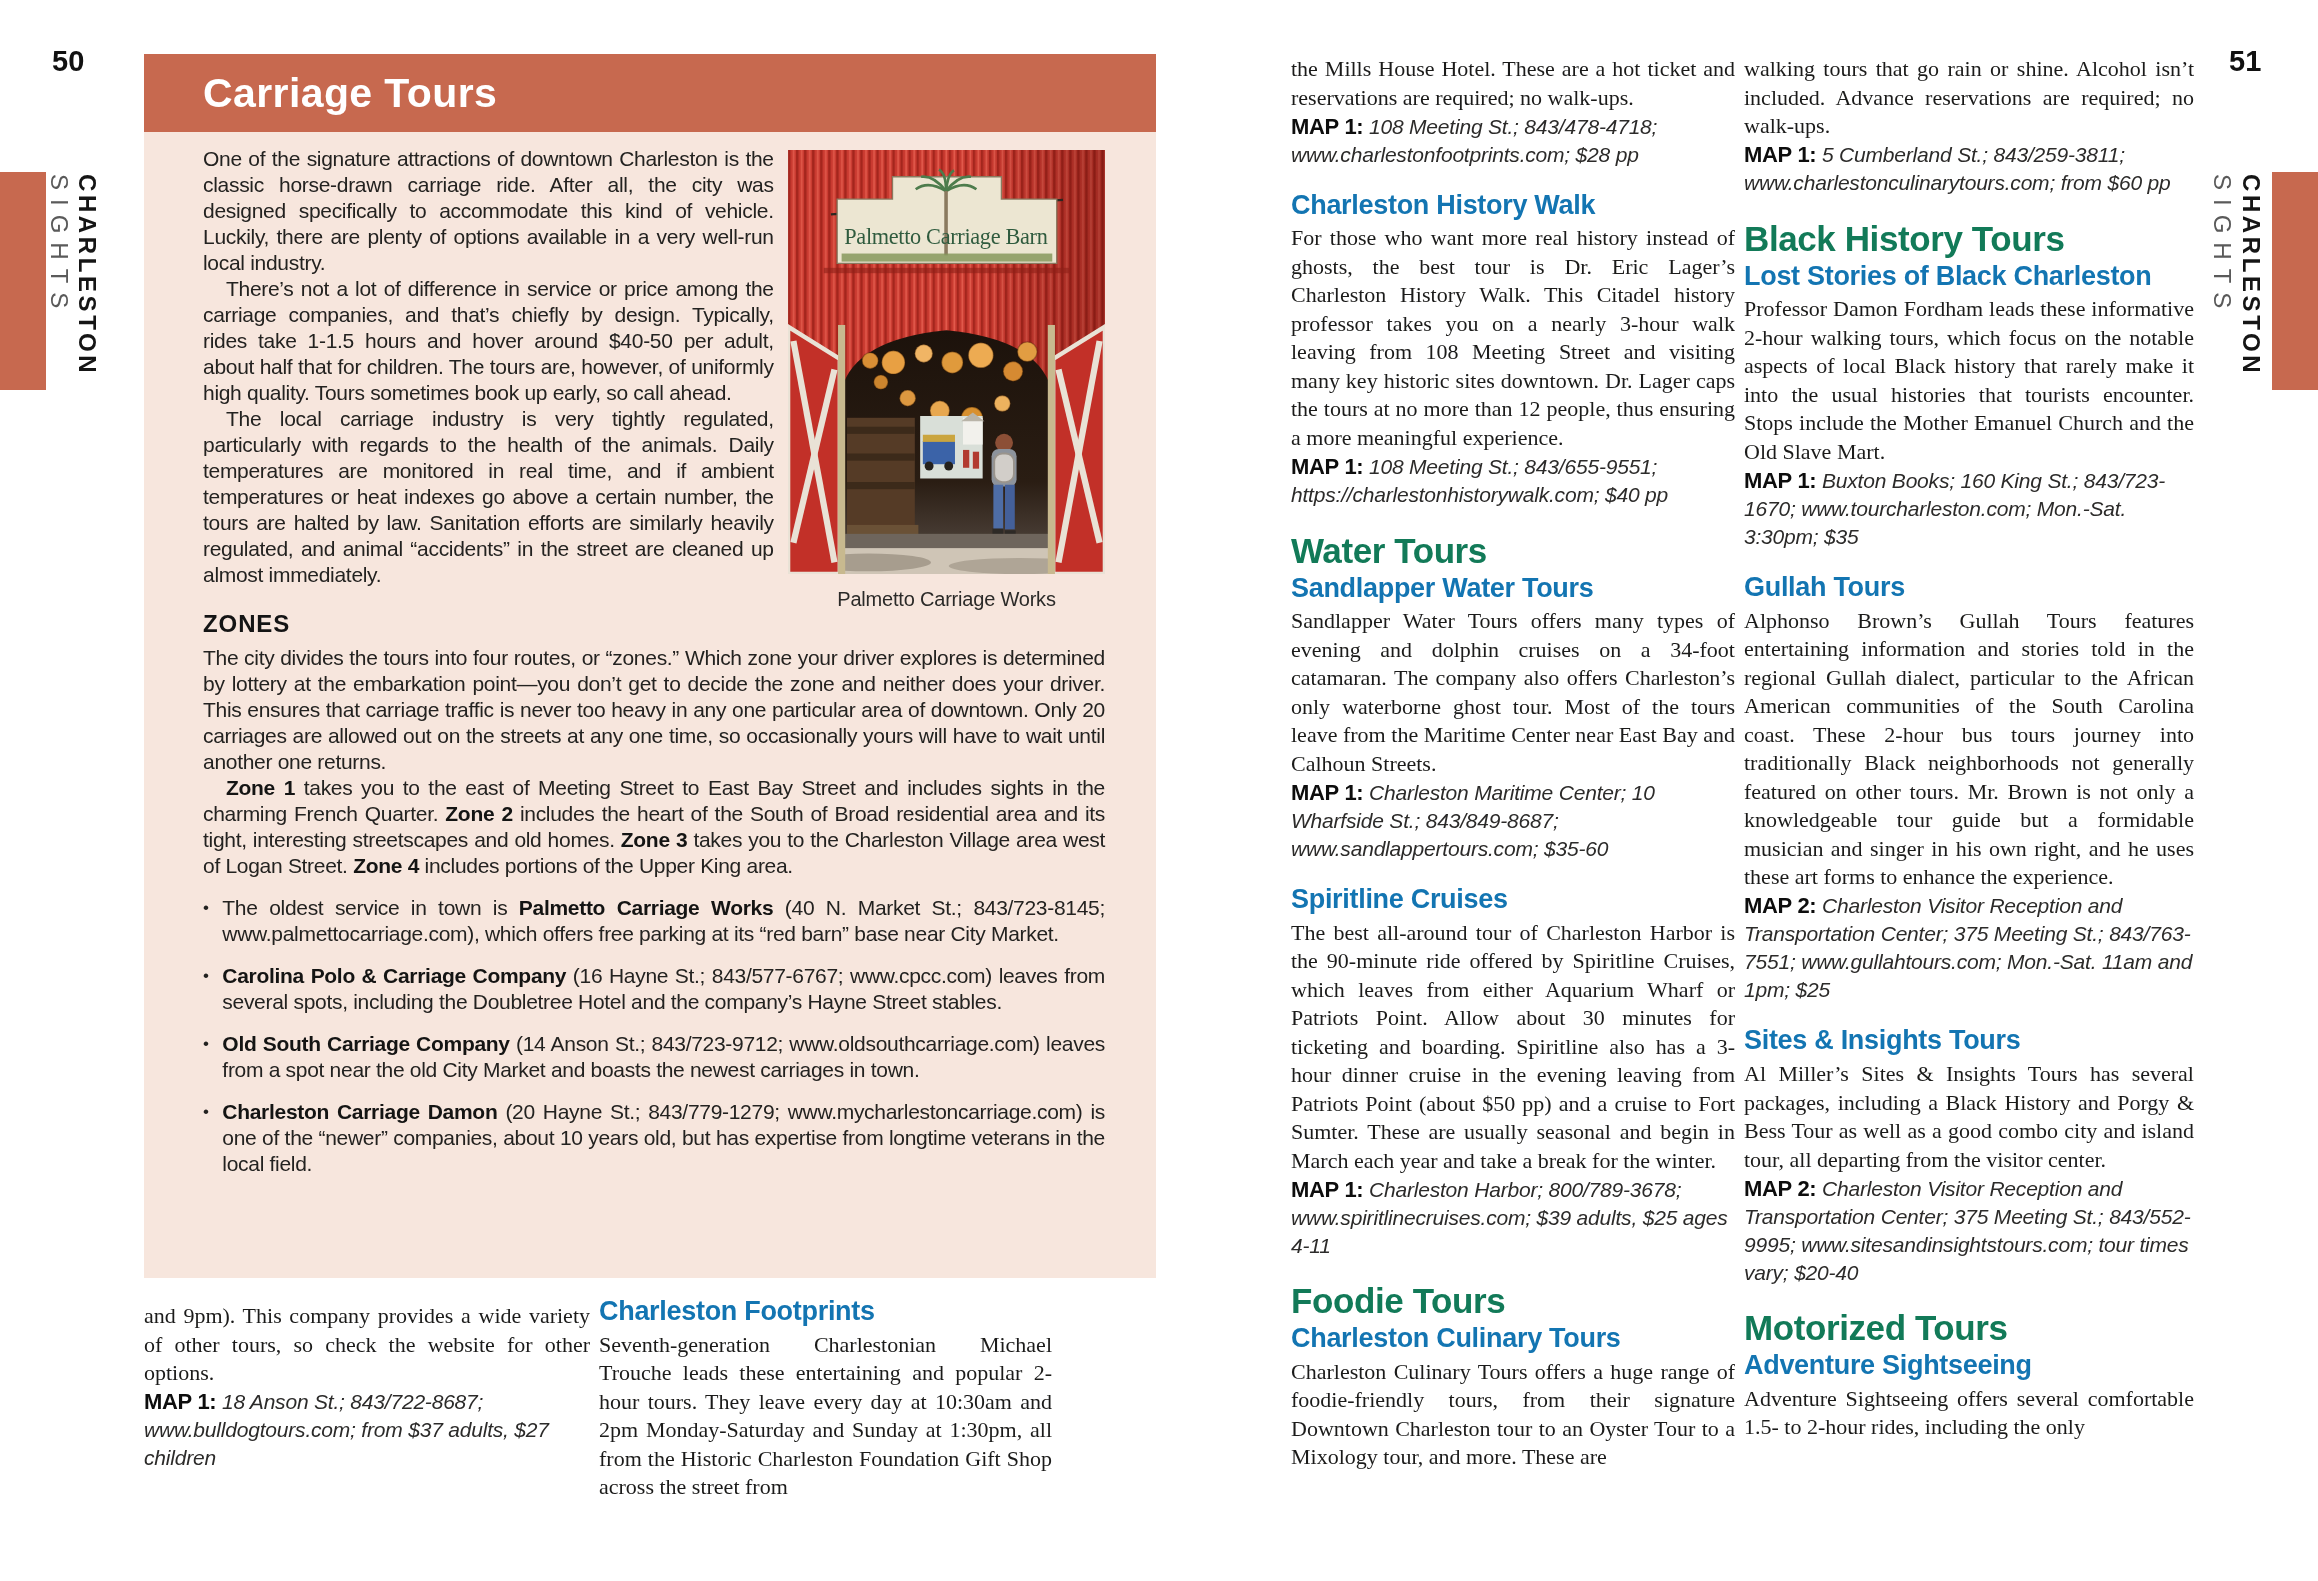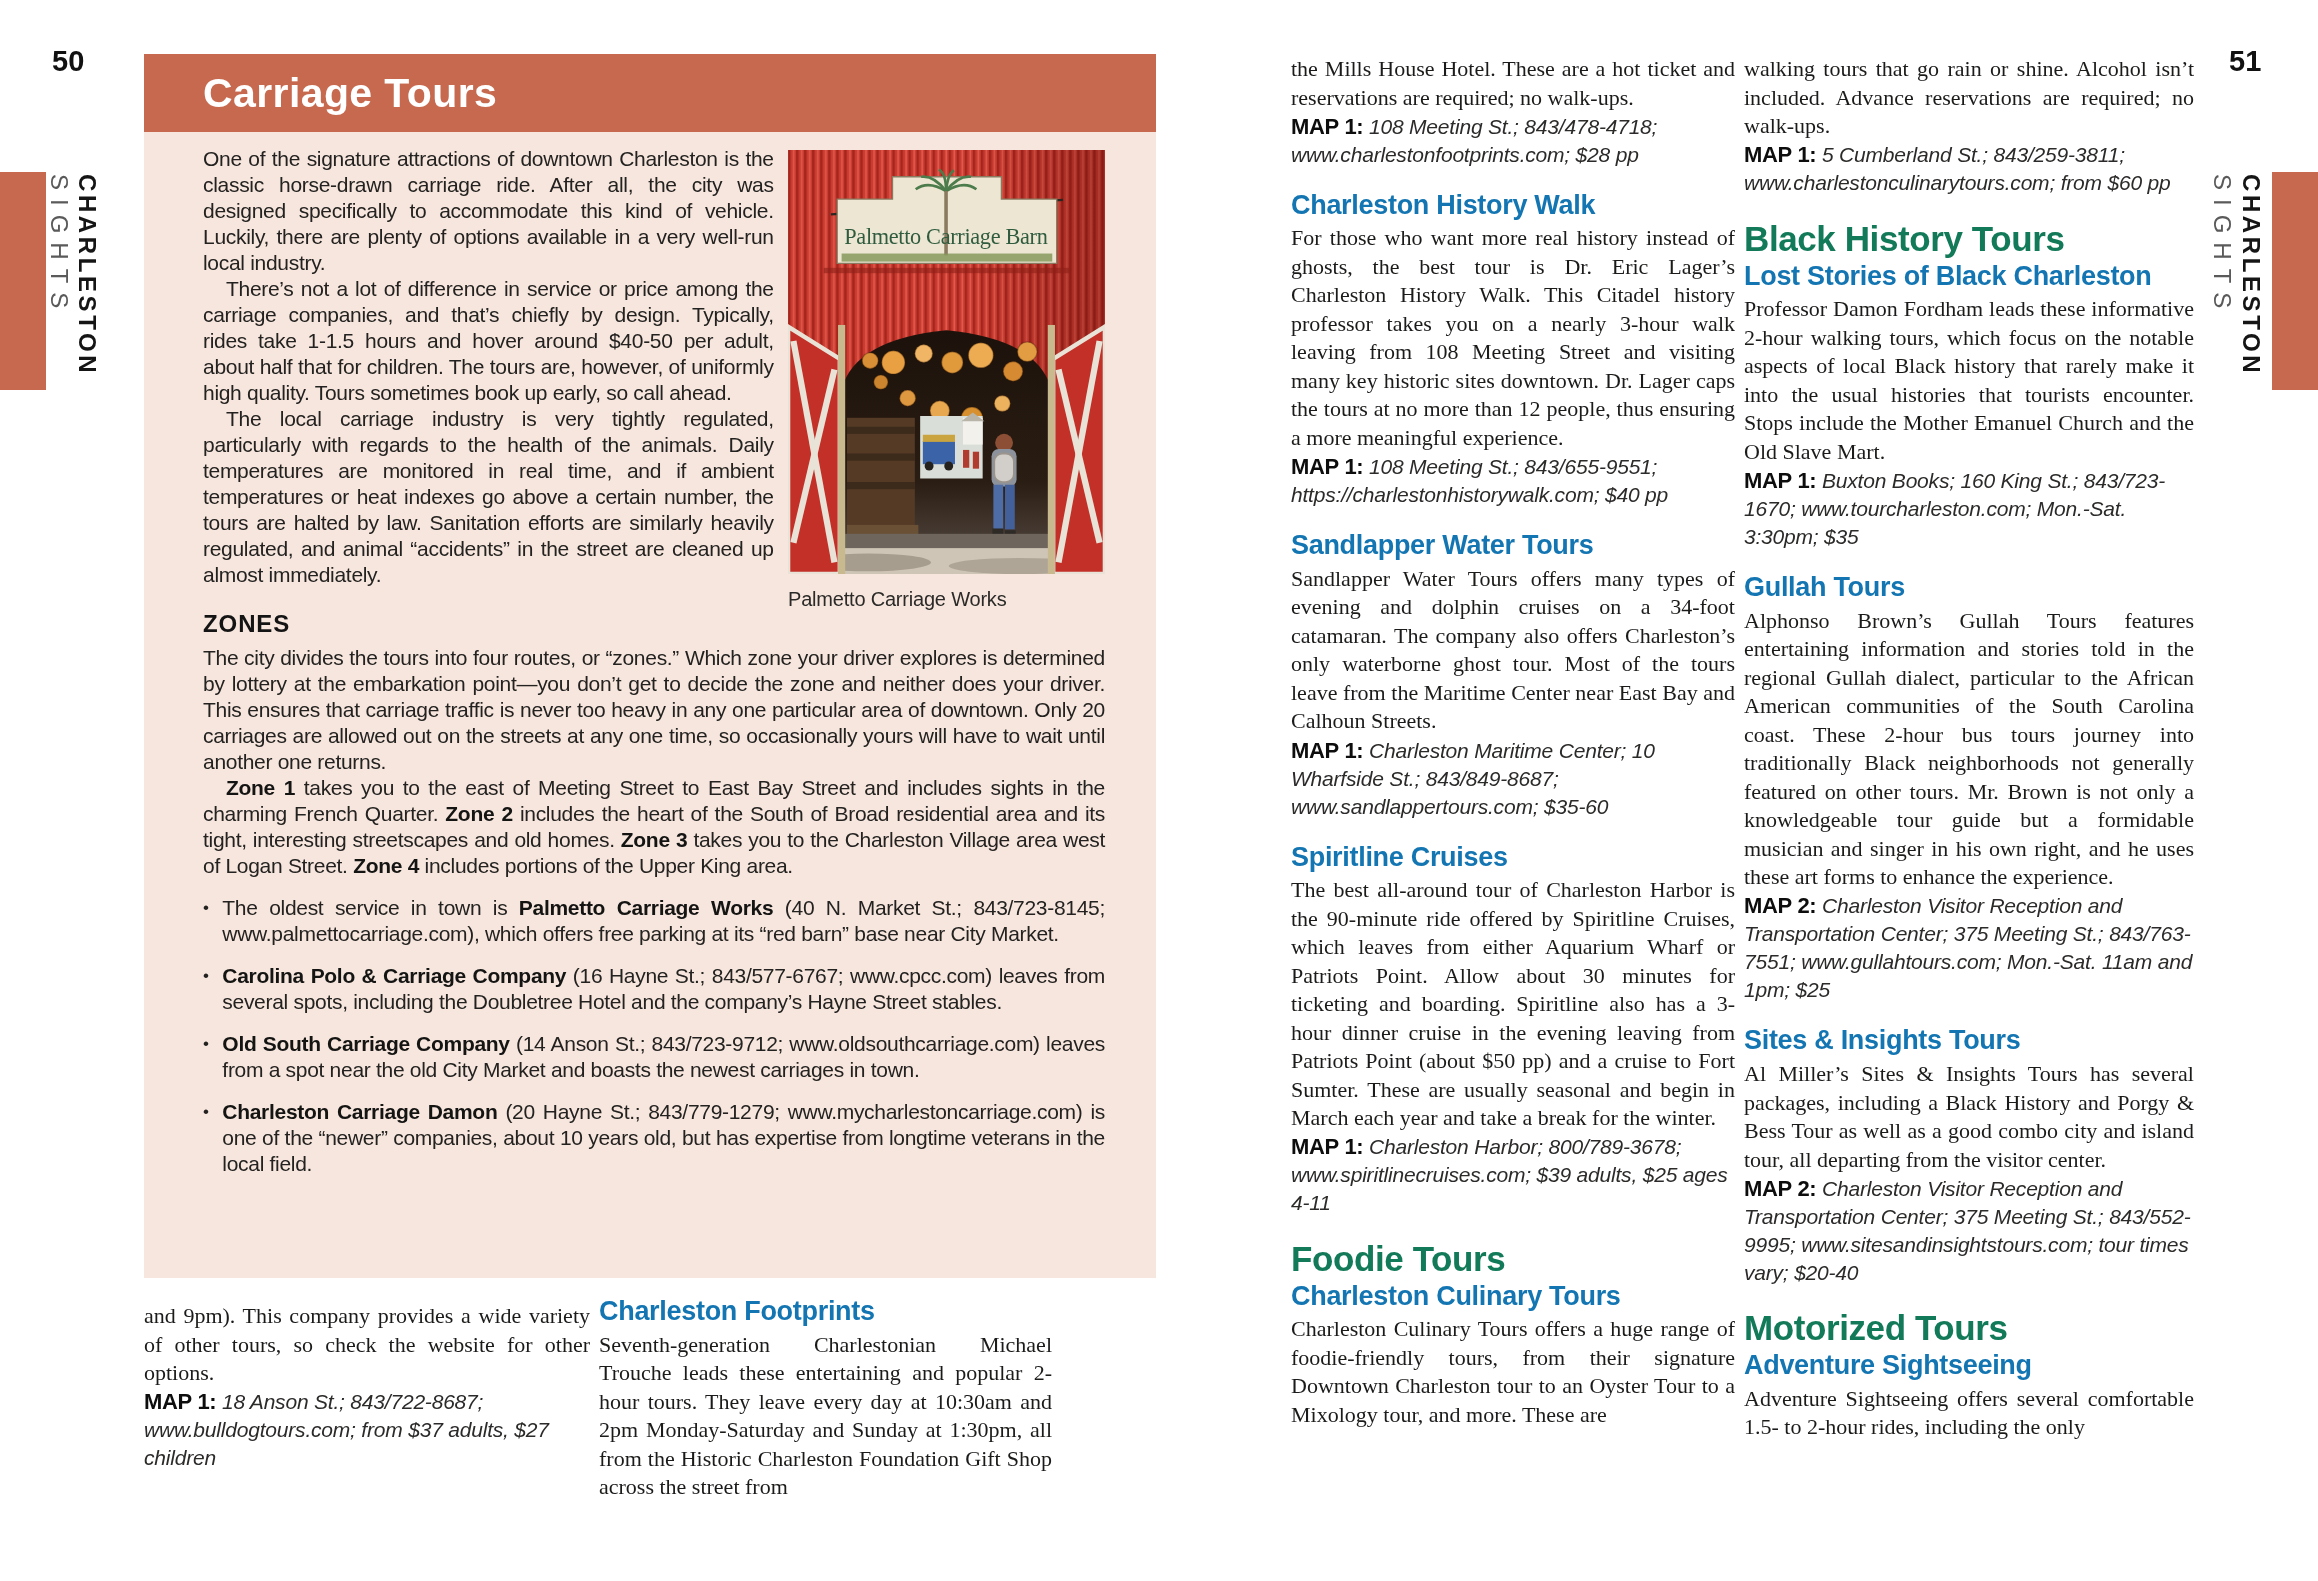--- a/index.html
+++ b/index.html
@@ -23,21 +23,21 @@
   
   .feature-box{position:absolute; left:144px; top:54px; width:1012px; height:1224px;
                background:var(--pink); overflow:hidden;}
   .feature-band{height:78px; background:var(--orange);}
   .feature-title{font:bold 41px "Liberation Sans", sans-serif; color:#fff; line-height:78px;
                  padding-left:59px; letter-spacing:0.4px;}
   .box-content{padding:14.3px 51px 0 59px;}
   .box-para{font-size:21px; line-height:26px; text-align:justify; color:#232220;
             letter-spacing:-0.3px;}
   .box-para.ind{text-indent:23px;}
-  figure.photo{float:right; width:317px; margin:3.6px 0 5.4px 14.3px;}
+  figure.photo{float:right; width:317px; margin:3.6px 0 5.4px 14.3px;text-align:center;}
   .photo-caption{font-size:20px; color:#2b2a28; margin-top:10.7px; letter-spacing:-0.2px;}
   .zones-head{font:bold 24px "Liberation Sans", sans-serif; letter-spacing:0.9px; color:#141414;
               margin:21.4px 0 7.1px; clear:none;}
   .bullets{margin-top:16px;}
   .bullet-item{display:flex; gap:13.4px; margin-bottom:16px;}
   .bullet-dot{font-size:17px; line-height:26px; color:#232220;}
   .bullet-text{flex:1; font-size:21px; line-height:26px; text-align:justify;
                color:#232220; letter-spacing:-0.3px;}
   .bullet-text strong, .box-para strong{font-weight:bold; color:#141413;}
 
@@ -218,20 +218,21 @@
 <div class="col" id="colB">
     <h4 class="h-blue">Charleston Footprints</h4>
     <p class="serif-para">Seventh-generation Charlestonian Michael Trouche leads these entertaining and popular 2-hour tours. They leave every day at 10:30am and 2pm Monday-Saturday and Sunday at 1:30pm, all from the Historic Charleston Foundation Gift Shop across the street from</p>
   </div>
 <div class="col" id="colC">
     <p class="serif-para">the Mills House Hotel. These are a hot ticket and reservations are required; no walk-ups.</p>
     <p class="map-line"><span class="map-label">MAP 1:</span><span class="map-detail"> 108 Meeting St.; 843/478-4718; www.charlestonfootprints.com; $28 pp</span></p>
     <h4 class="h-blue">Charleston History Walk</h4>
     <p class="serif-para">For those who want more real history instead of ghosts, the best tour is Dr. Eric Lager’s Charleston History Walk. This Citadel history professor takes you on a nearly 3-hour walk leaving from 108 Meeting Street and visiting many key historic sites downtown. Dr. Lager caps the tours at no more than 12 people, thus ensuring a more meaningful experience.</p>
     <p class="map-line"><span class="map-label">MAP 1:</span><span class="map-detail"> 108 Meeting St.; 843/655-9551; https://charlestonhistorywalk.com; $40 pp</span></p>
+    <h3 class="h-green">Water Tours</h3>
     <h4 class="h-blue">Sandlapper Water Tours</h4>
     <p class="serif-para">Sandlapper Water Tours offers many types of evening and dolphin cruises on a 34-foot catamaran. The company also offers Charleston’s only waterborne ghost tour. Most of the tours leave from the Maritime Center near East Bay and Calhoun Streets.</p>
     <p class="map-line"><span class="map-label">MAP 1:</span><span class="map-detail"> Charleston Maritime Center; 10 Wharfside St.; 843/849-8687; www.sandlappertours.com; $35-60</span></p>
     <h4 class="h-blue">Spiritline Cruises</h4>
     <p class="serif-para">The best all-around tour of Charleston Harbor is the 90-minute ride offered by Spiritline Cruises, which leaves from either Aquarium Wharf or Patriots Point. Allow about 30 minutes for ticketing and boarding. Spiritline also has a 3-hour dinner cruise in the evening leaving from Patriots Point (about $50 pp) and a cruise to Fort Sumter. These are usually seasonal and begin in March each year and take a break for the winter.</p>
     <p class="map-line"><span class="map-label">MAP 1:</span><span class="map-detail"> Charleston Harbor; 800/789-3678; www.spiritlinecruises.com; $39 adults, $25 ages 4-11</span></p>
     <h3 class="h-green">Foodie Tours</h3>
     <h4 class="h-blue">Charleston Culinary Tours</h4>
     <p class="serif-para">Charleston Culinary Tours offers a huge range of foodie-friendly tours, from their signature Downtown Charleston tour to an Oyster Tour to a Mixology tour, and more. These are</p>
   </div>

